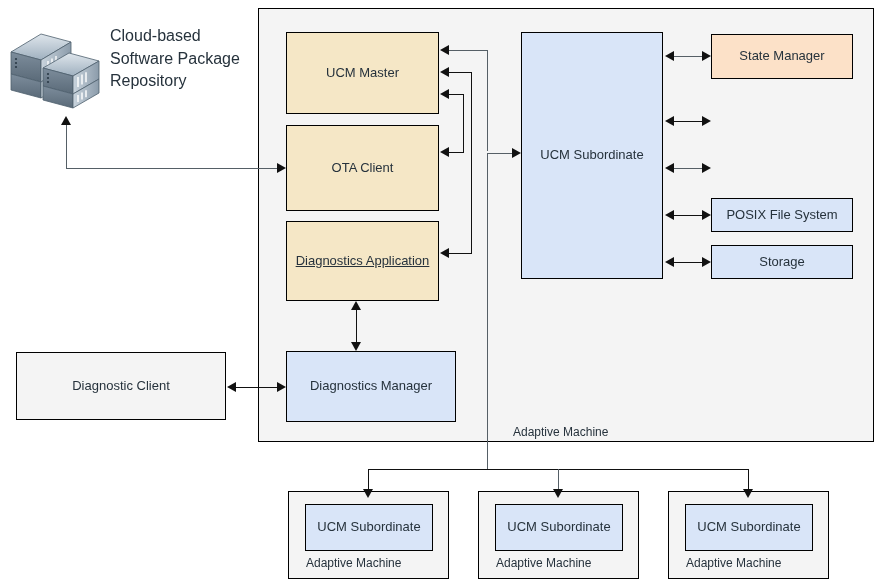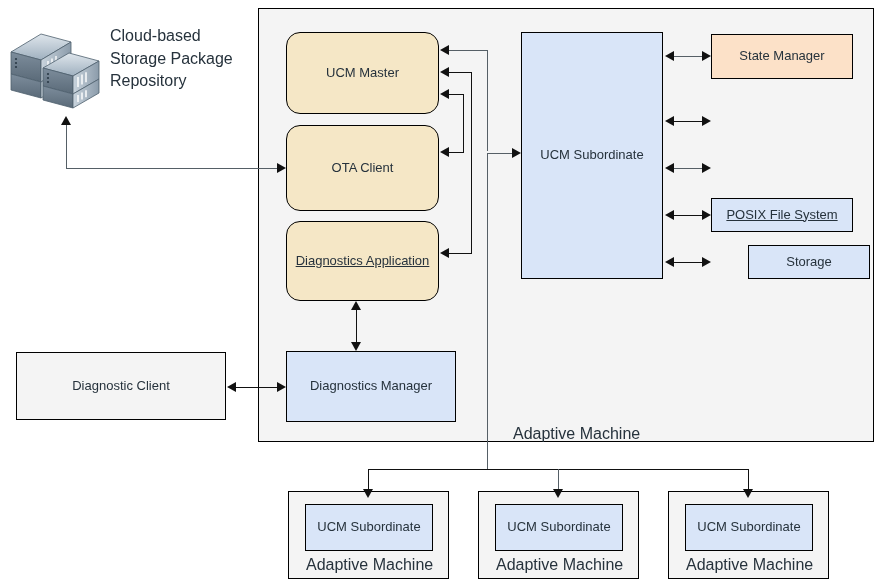--- a/index.html
+++ b/index.html
@@ -14,35 +14,35 @@
   .box{
     position:absolute;
     box-sizing:border-box;
     border:1px solid #000;
     display:flex;align-items:center;justify-content:center;
     text-align:center;
     font-size:13px;
     line-height:1.15;
     color:#26323c;
   }
-  .tan{background:#f5e7c6;border-radius:14px;}
+  .tan{background:#f5e7c6;}
   .blue{background:#d9e5f8;}
   .peach{background:#fce1c8;}
   .grey{background:#f4f4f4;}
 
   
   .container{
     position:absolute;
     box-sizing:border-box;
     border:1px solid #000;
     background:#f4f4f4;
   }
   .container-label{
     position:absolute;
-    font-size:16px;
+    font-size:12px;
     color:#26323c;
     white-space:nowrap;
   }
 
   
   .repo-icon{position:absolute;left:8px;top:28px;width:100px;height:82px;}
   .repo-caption{
     position:absolute;left:110px;top:25px;width:140px;
     font-size:16px;line-height:1.42;color:#26323c;
   }
@@ -123,21 +123,21 @@
         <polygon points="65,66 91,51 91,65 65,80" fill="url(#gFace)" stroke="#4e5f6d" stroke-width="0.8"></polygon>
         <g stroke="#ffffff" stroke-width="1.6" opacity="0.9">
           <line x1="70" y1="67" x2="70" y2="74"></line>
           <line x1="74" y1="64.6" x2="74" y2="71.6"></line>
           <line x1="78" y1="62.2" x2="78" y2="69.2"></line>
         </g>
       </g>
     </svg>
   </div>
 
-  <div class="repo-caption">Cloud-based Storage Package Repository</div>
+  <div class="repo-caption">Cloud-based Software Package Repository</div>
 
   <div class="container" style="left:258px;top:8px;width:616px;height:434px;"></div>
   <div class="container-label" style="left:513px;top:425px;">Adaptive Machine</div>
 
   <div class="box tan" style="left:286px;top:32px;width:153px;height:82px;">
     <span>UCM Master</span>
   </div>
 
   <div class="box tan" style="left:286px;top:125px;width:153px;height:86px;">
     <span>OTA Client</span>
@@ -155,24 +155,24 @@
     <span>Diagnostic Client</span>
   </div>
 
   <div class="box blue" style="left:521px;top:32px;width:142px;height:247px;">
     <span>UCM Subordinate</span>
   </div>
 
   <div class="box peach" style="left:711px;top:34px;width:142px;height:45px;">
     <span>State Manager</span>
   </div>
-  <div class="box blue" style="left:711px;top:198px;width:142px;height:34px;text-decoration:underline;">
+  <div class="box blue" style="left:711px;top:198px;width:142px;height:34px;">
     <span>POSIX File System</span>
   </div>
-  <div class="box blue" style="left:748px;top:245px;width:122px;height:34px;">
+  <div class="box blue" style="left:711px;top:245px;width:142px;height:34px;">
     <span>Storage</span>
   </div>
 
   <div class="container" style="left:288px;top:491px;width:161px;height:88px;"></div>
   <div class="box blue" style="left:305px;top:504px;width:128px;height:47px;">
     <span>UCM Subordinate</span>
   </div>
   <div class="container-label" style="left:306px;top:556px;">Adaptive Machine</div>
 
   <div class="container" style="left:478px;top:491px;width:161px;height:88px;"></div>

